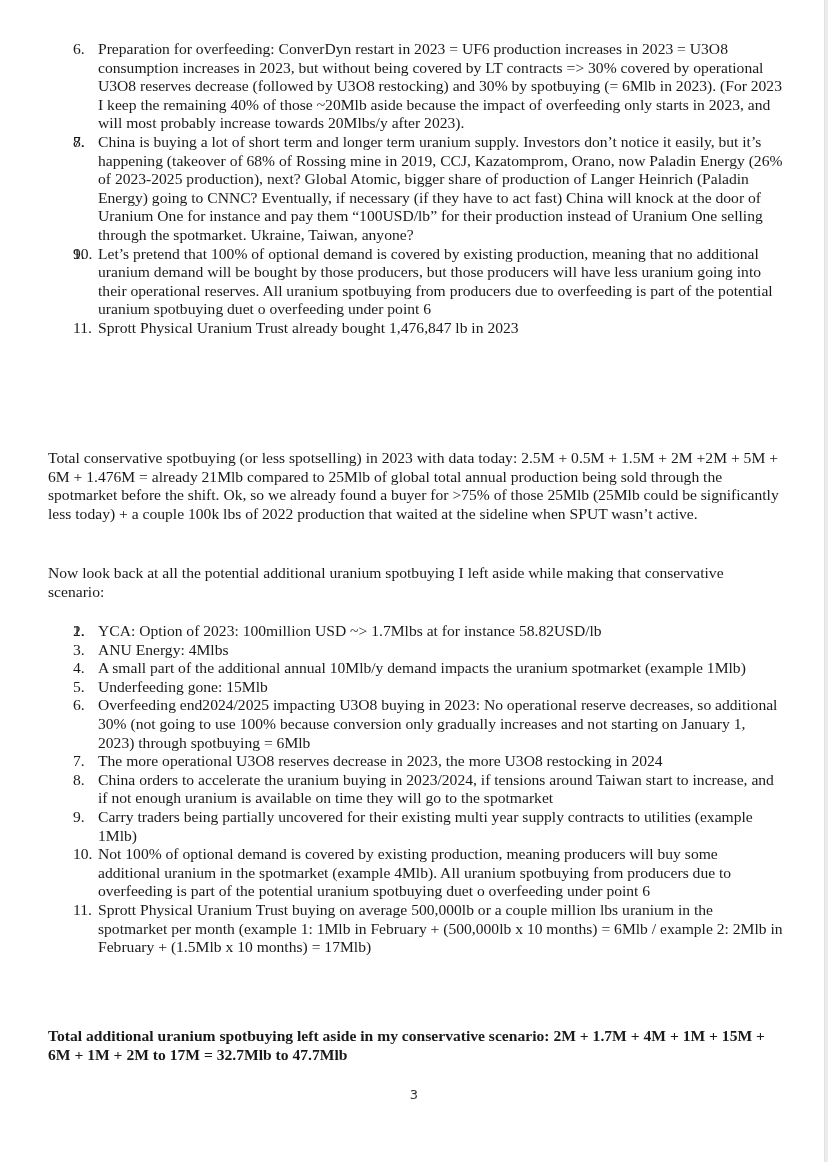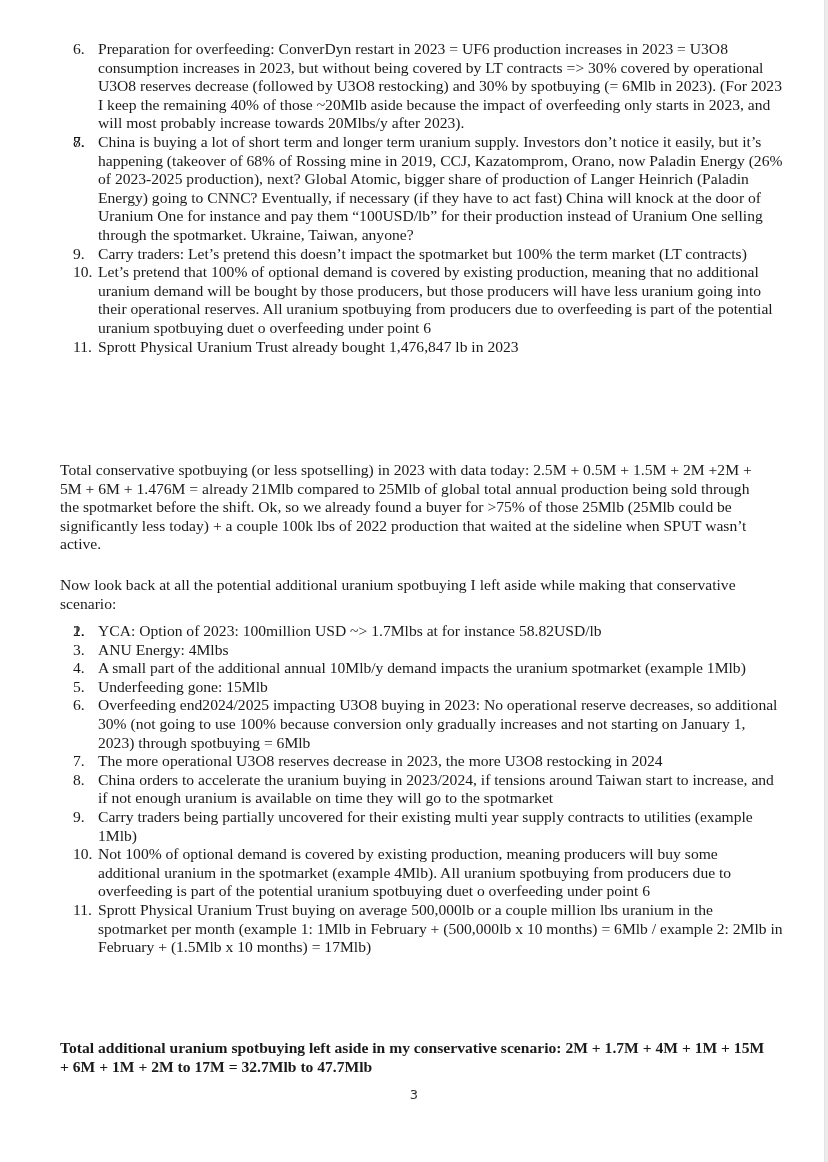--- a/index.html
+++ b/index.html
@@ -40,21 +40,21 @@
     position: relative;
     padding-left: 50px;
     margin: 0;
   }
   ol.doc-list li .num {
     position: absolute;
     left: 25px;
     top: 0;
   }
   p.doc-para {
-    margin: 12px;
+    margin: 0;
   }
   .bold-total {
     font-weight: bold;
     text-underline-offset: 2px;
   }
   .page-number {
     position: absolute;
     top: 1086px;
     left: 0;
     width: 828px;
@@ -67,21 +67,21 @@
 </head>
 <body>
 
 <div class="page-edge"></div>
 
 <div class="block" style="top:40px;">
   <ol class="doc-list">
     <li><span class="num">6.</span><span>Preparation for overfeeding: ConverDyn restart in 2023 = UF6 production increases in 2023 = U3O8 consumption increases in 2023, but without being covered by LT contracts =&gt; 30% covered by operational U3O8 reserves decrease (followed by U3O8 restocking) and 30% by spotbuying (= 6Mlb in 2023). (For 2023 I keep the remaining 40% of those ~20Mlb aside because the impact of overfeeding only starts in 2023, and will most probably increase towards 20Mlbs/y after 2023).</span></li>
     <li><span class="num">7.</span></li>
     <li><span class="num">8.</span><span>China is buying a lot of short term and longer term uranium supply. Investors don’t notice it easily, but it’s happening (takeover of 68% of Rossing mine in 2019, CCJ, Kazatomprom, Orano, now Paladin Energy (26% of 2023-2025 production), next? Global Atomic, bigger share of production of Langer Heinrich (Paladin Energy) going to CNNC? Eventually, if necessary (if they have to act fast) China will knock at the door of Uranium One for instance and pay them “100USD/lb” for their production instead of Uranium One selling through the spotmarket. Ukraine, Taiwan, anyone?</span></li>
-    <li><span class="num">9.</span><span>Carry traders: Let’s pretend this doesn’t impact the spotmarket but 100% the term market (LT contracts)</span></li>
+    <li><span class="num">9.</span></li>
     <li><span class="num">10.</span><span>Let’s pretend that 100% of optional demand is covered by existing production, meaning that no additional uranium demand will be bought by those producers, but those producers will have less uranium going into their operational reserves. All uranium spotbuying from producers due to overfeeding is part of the potential uranium spotbuying duet o overfeeding under point 6</span></li>
     <li><span class="num">11.</span><span>Sprott Physical Uranium Trust already bought 1,476,847 lb in 2023</span></li>
   </ol>
 </div>
 
 <div class="block" style="top:449px;">
   <p class="doc-para">Total conservative spotbuying (or less spotselling) in 2023 with data today: 2.5M + 0.5M + 1.5M + 2M +2M + 5M + 6M + 1.476M = already 21Mlb compared to 25Mlb of global total annual production being sold through the spotmarket before the shift. Ok, so we already found a buyer for &gt;75% of those 25Mlb (25Mlb could be significantly less today) + a couple 100k lbs of 2022 production that waited at the sideline when SPUT wasn’t active.</p>
 </div>
 
 <div class="block" style="top:564px;">

